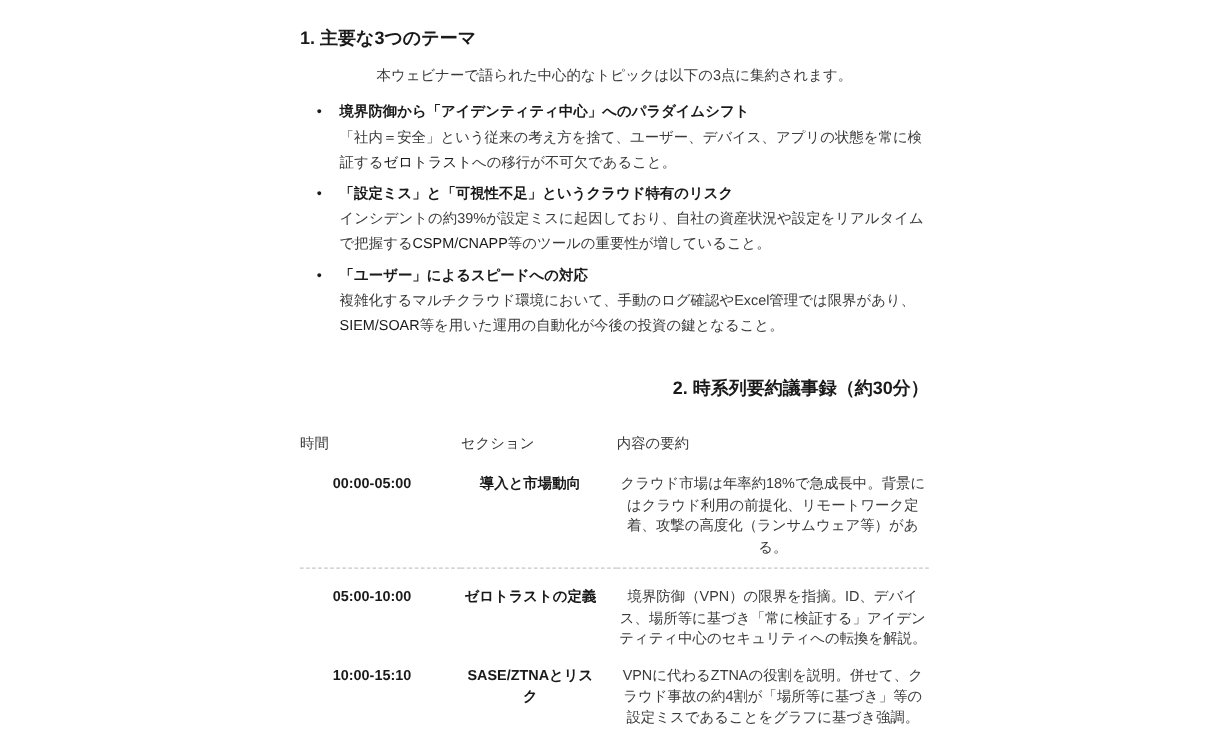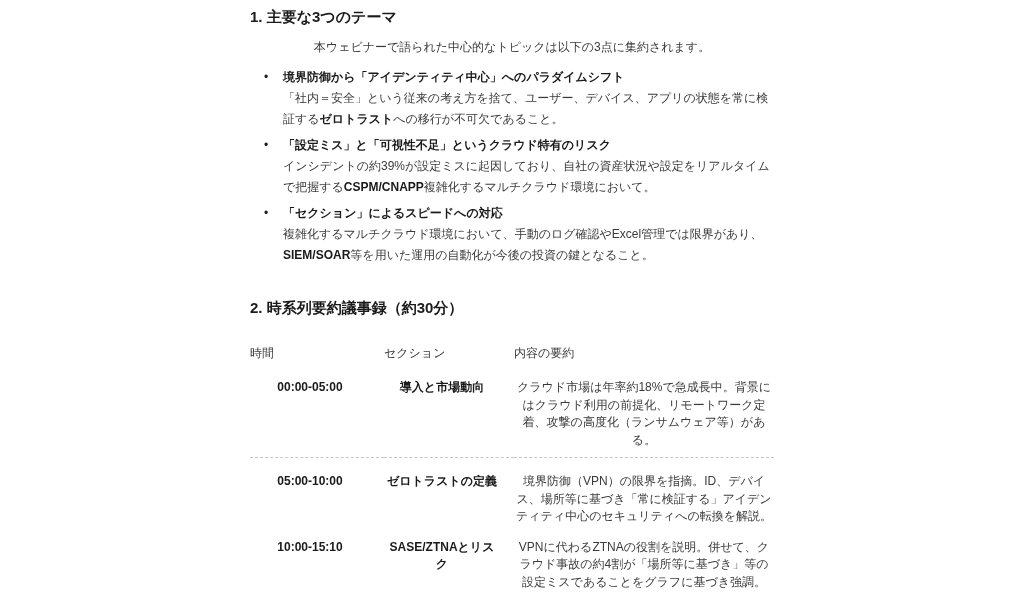--- a/index.html
+++ b/index.html
@@ -14,21 +14,21 @@
     background:var(--bg);
     font-family:"Liberation Sans","DejaVu Sans",sans-serif;
     color:var(--text);
     position:relative;
   }
   .content{
     position:absolute;
     left:250px;
     top:0;
     width:524px;
-    padding-top:7px;
+    padding-top:23px;
   }
   h3.sec-heading{
     font-size:15px;
     line-height:20px;
     font-weight:700;
     color:var(--strong);
     margin:0 0 11px 0;
   }
   p.intro{
     font-size:12px;
@@ -52,26 +52,27 @@
     left:-19px;
     top:0;
     font-size:12px;
     color:var(--strong);
   }
   .li-title{
     font-weight:700;
     color:var(--strong);
   }
   .b{
-    font-weight:700;
+    font-weight:400;
     color:var(--strong);
   }
   h3.sec-heading.second{
     margin-top:32px;
     margin-bottom:0;
+    text-align:right;
   }
   table.minutes{
     margin-top:26px;
     width:524px;
     border-collapse:collapse;
     table-layout:fixed;
   }
   table.minutes th{
     font-size:12px;
     line-height:18px;
@@ -108,25 +109,25 @@
 
   <ul class="bullets">
     <li>
       <span class="marker">•</span>
       <div class="li-title">境界防御から「アイデンティティ中心」へのパラダイムシフト</div>
       <div class="li-body"><span>「社内＝安全」という従来の考え方を捨て、ユーザー、デバイス、アプリの状態を常に検証する</span><span class="b">ゼロトラスト</span><span>への移行が不可欠であること。</span></div>
     </li>
     <li>
       <span class="marker">•</span>
       <div class="li-title">「設定ミス」と「可視性不足」というクラウド特有のリスク</div>
-      <div class="li-body"><span>インシデントの約39%が設定ミスに起因しており、自社の資産状況や設定をリアルタイムで把握する</span><span class="b">CSPM/CNAPP</span><span>複雑化するマルチクラウド環境において。</span></div>
+      <div class="li-body"><span>インシデントの約39%が設定ミスに起因しており、自社の資産状況や設定をリアルタイムで把握する</span><span class="b">CSPM/CNAPP</span><span>等のツールの重要性が増していること。</span></div>
     </li>
     <li>
       <span class="marker">•</span>
-      <div class="li-title">「セクション」によるスピードへの対応</div>
+      <div class="li-title">「ユーザー」によるスピードへの対応</div>
       <div class="li-body"><span>複雑化するマルチクラウド環境において、手動のログ確認やExcel管理では限界があり、</span><span class="b">SIEM/SOAR</span><span>等を用いた運用の自動化が今後の投資の鍵となること。</span></div>
     </li>
   </ul>
 
   <h3 class="sec-heading second">2. 時系列要約議事録（約30分）</h3>
 
   <table class="minutes">
     <colgroup>
       <col style="width:134px">
       <col style="width:130px">

